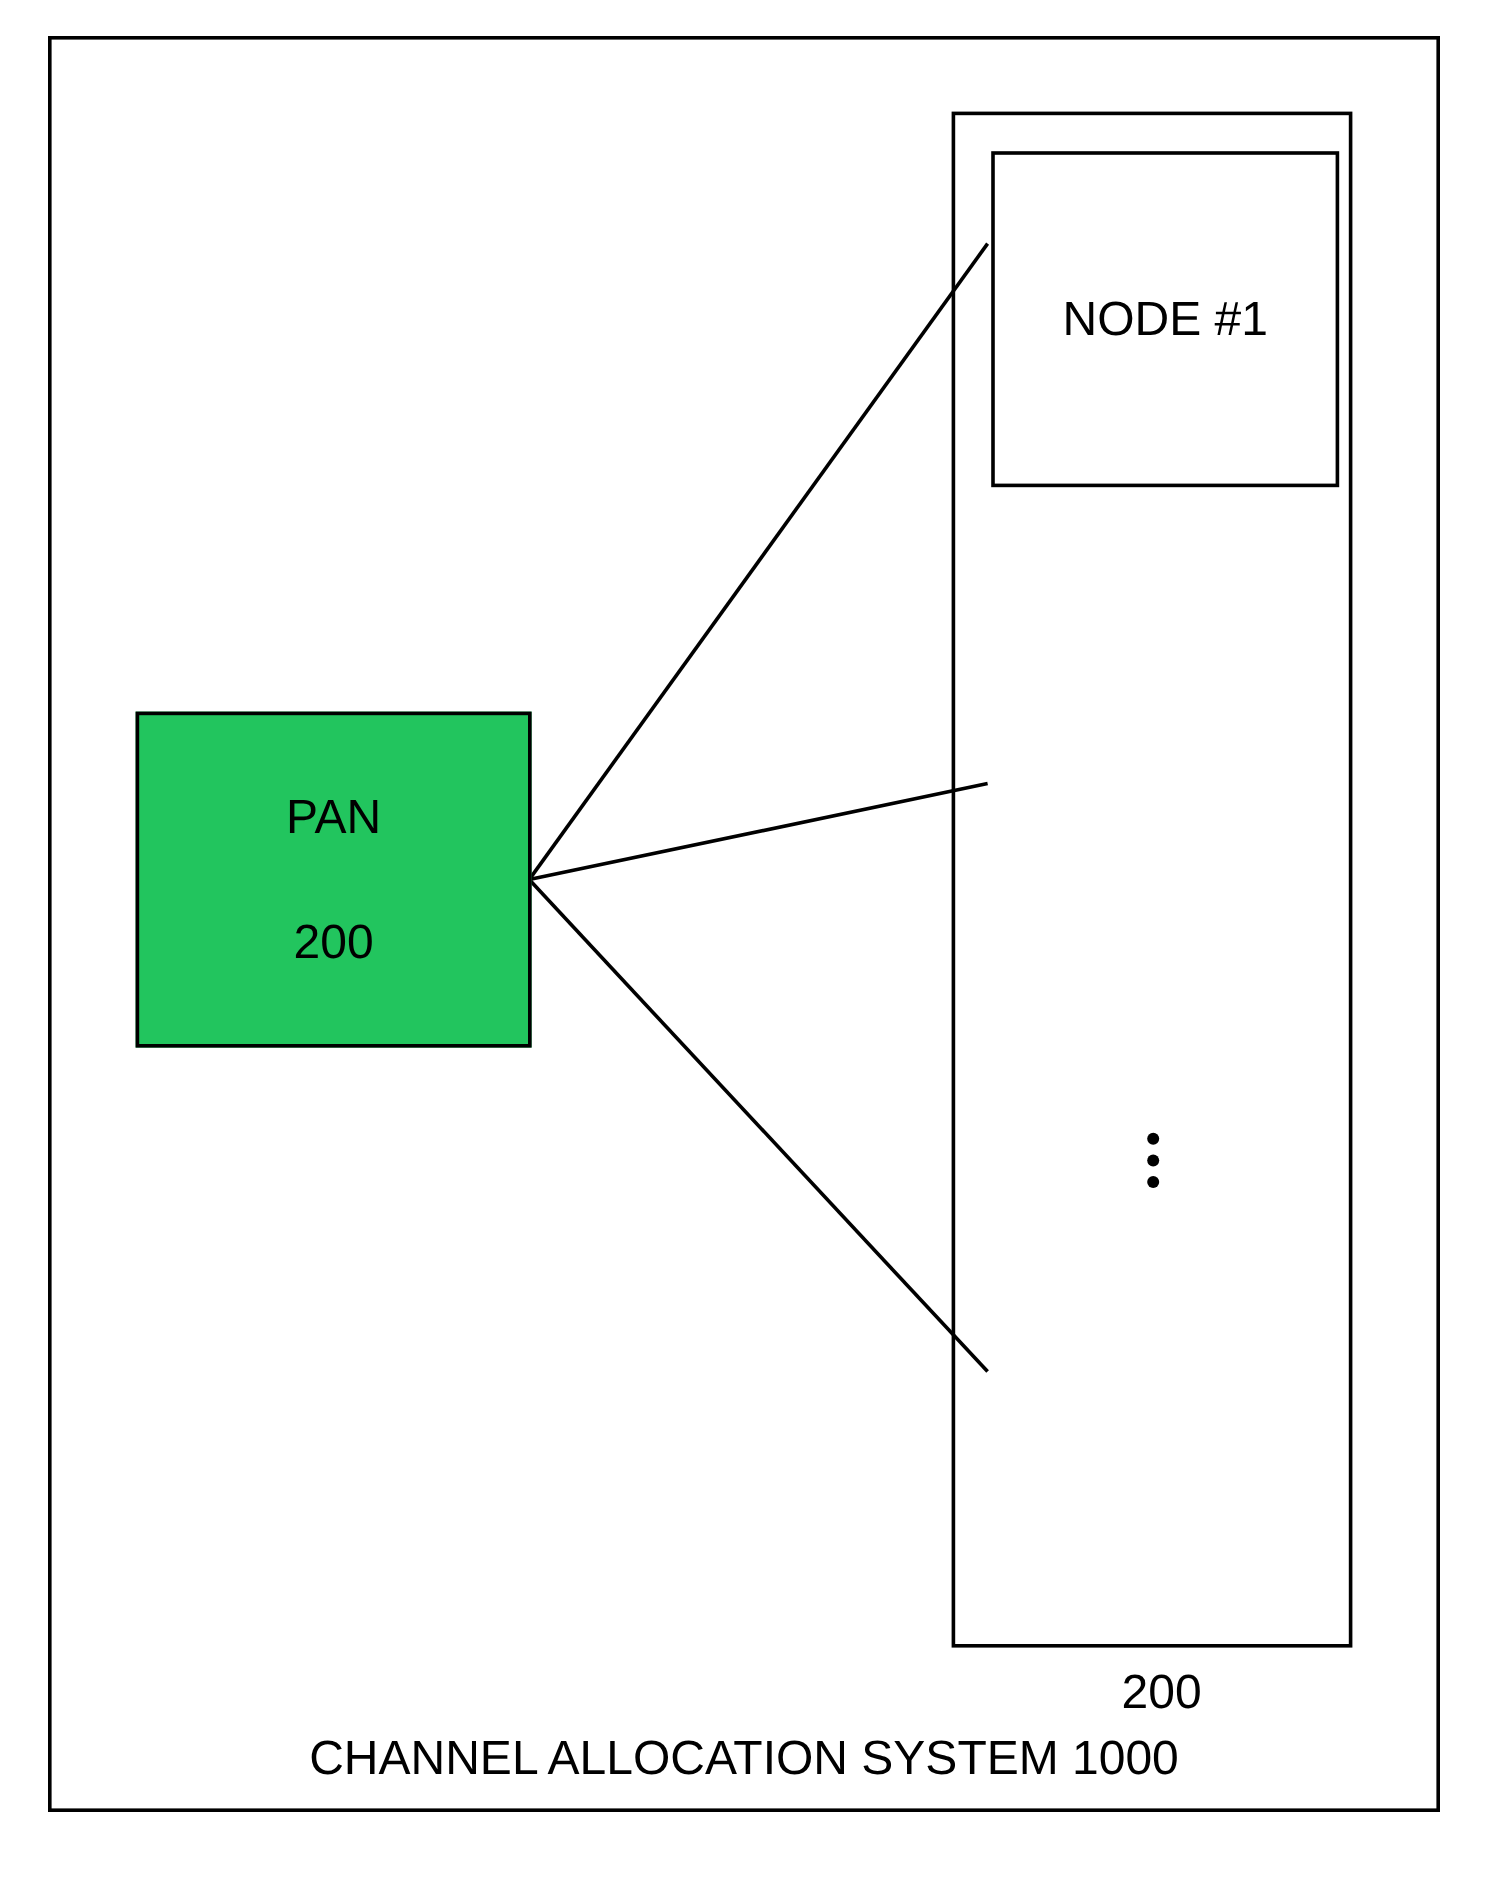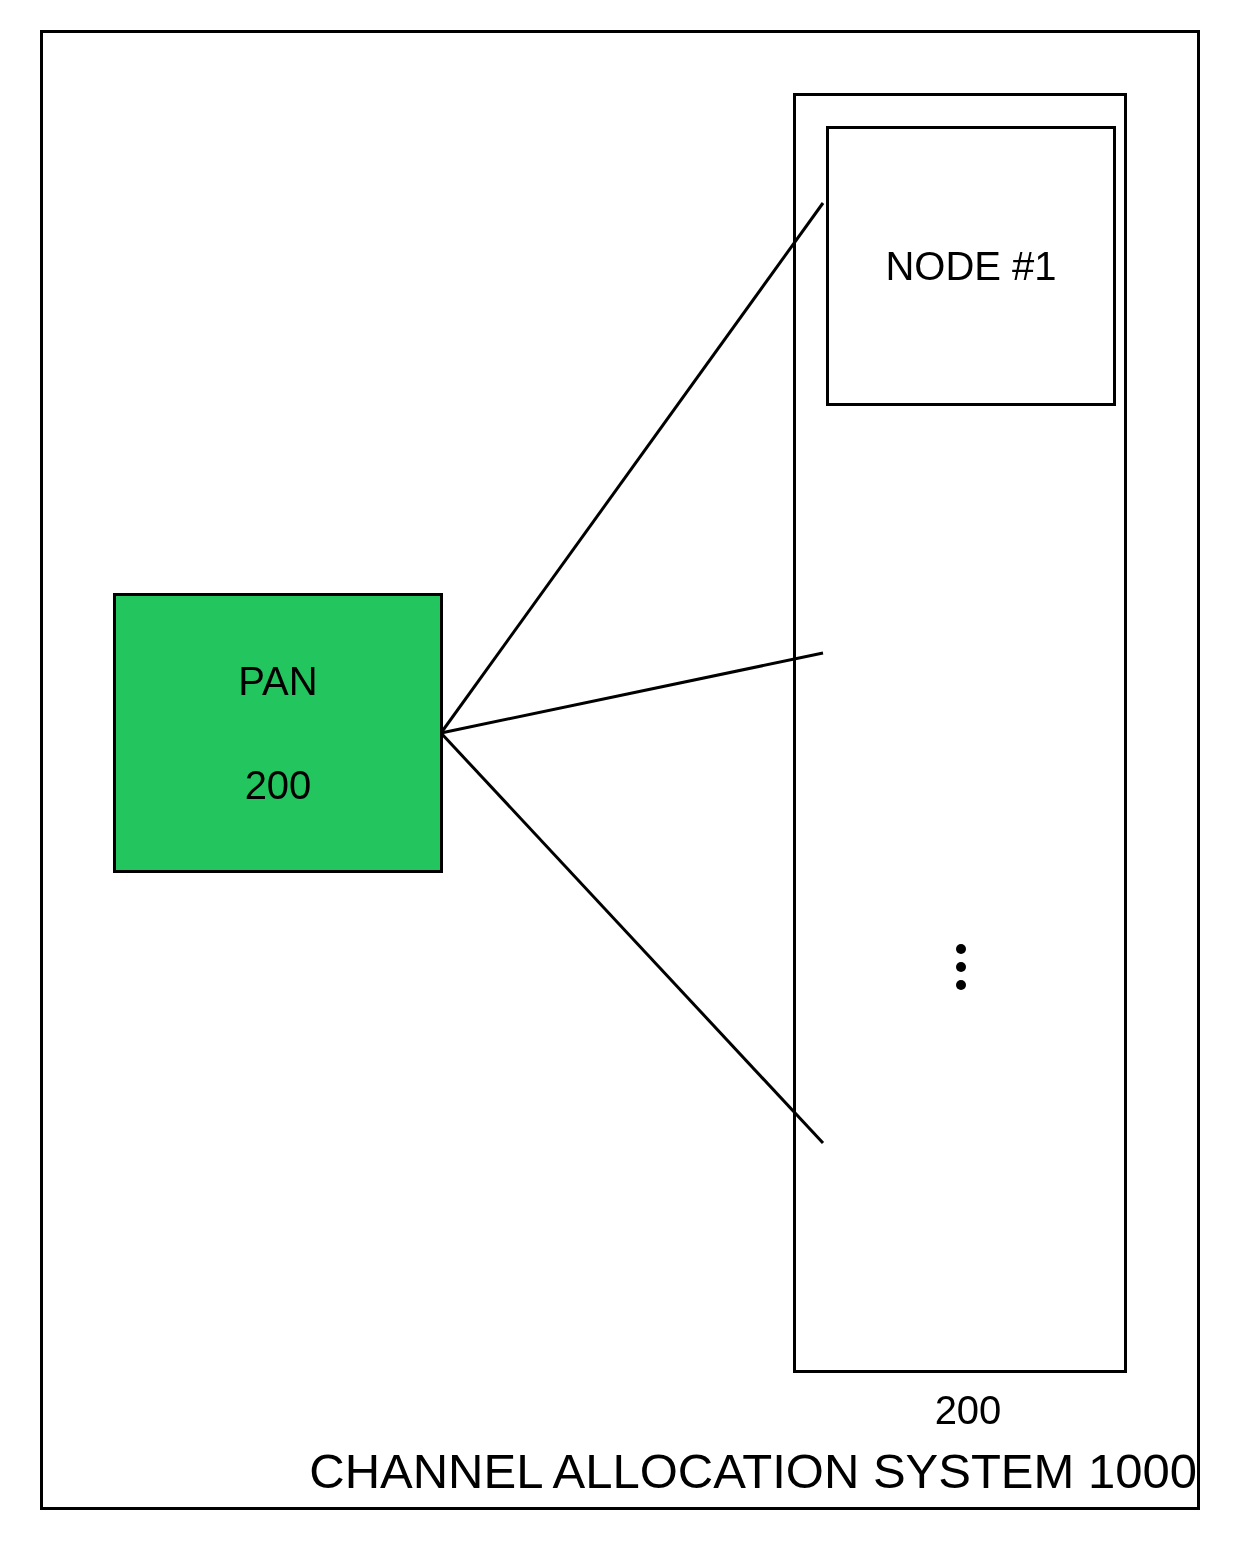--- a/index.html
+++ b/index.html
@@ -90,22 +90,22 @@
       top: 1355px;
       width: 350px;
       text-align: center;
       font-size: 40px;
     }
     .system-caption {
       position: absolute;
       left: 0;
       top: 1410px;
       width: 100%;
-      text-align: right;
-      font-size: 49px;
+      text-align: center;
+      font-size: 40px;
     }
     .connection-svg {
       position: absolute;
       left: 0;
       top: 0;
       width: 100%;
       height: 100%;
       z-index: 1;
       pointer-events: none;
     }

